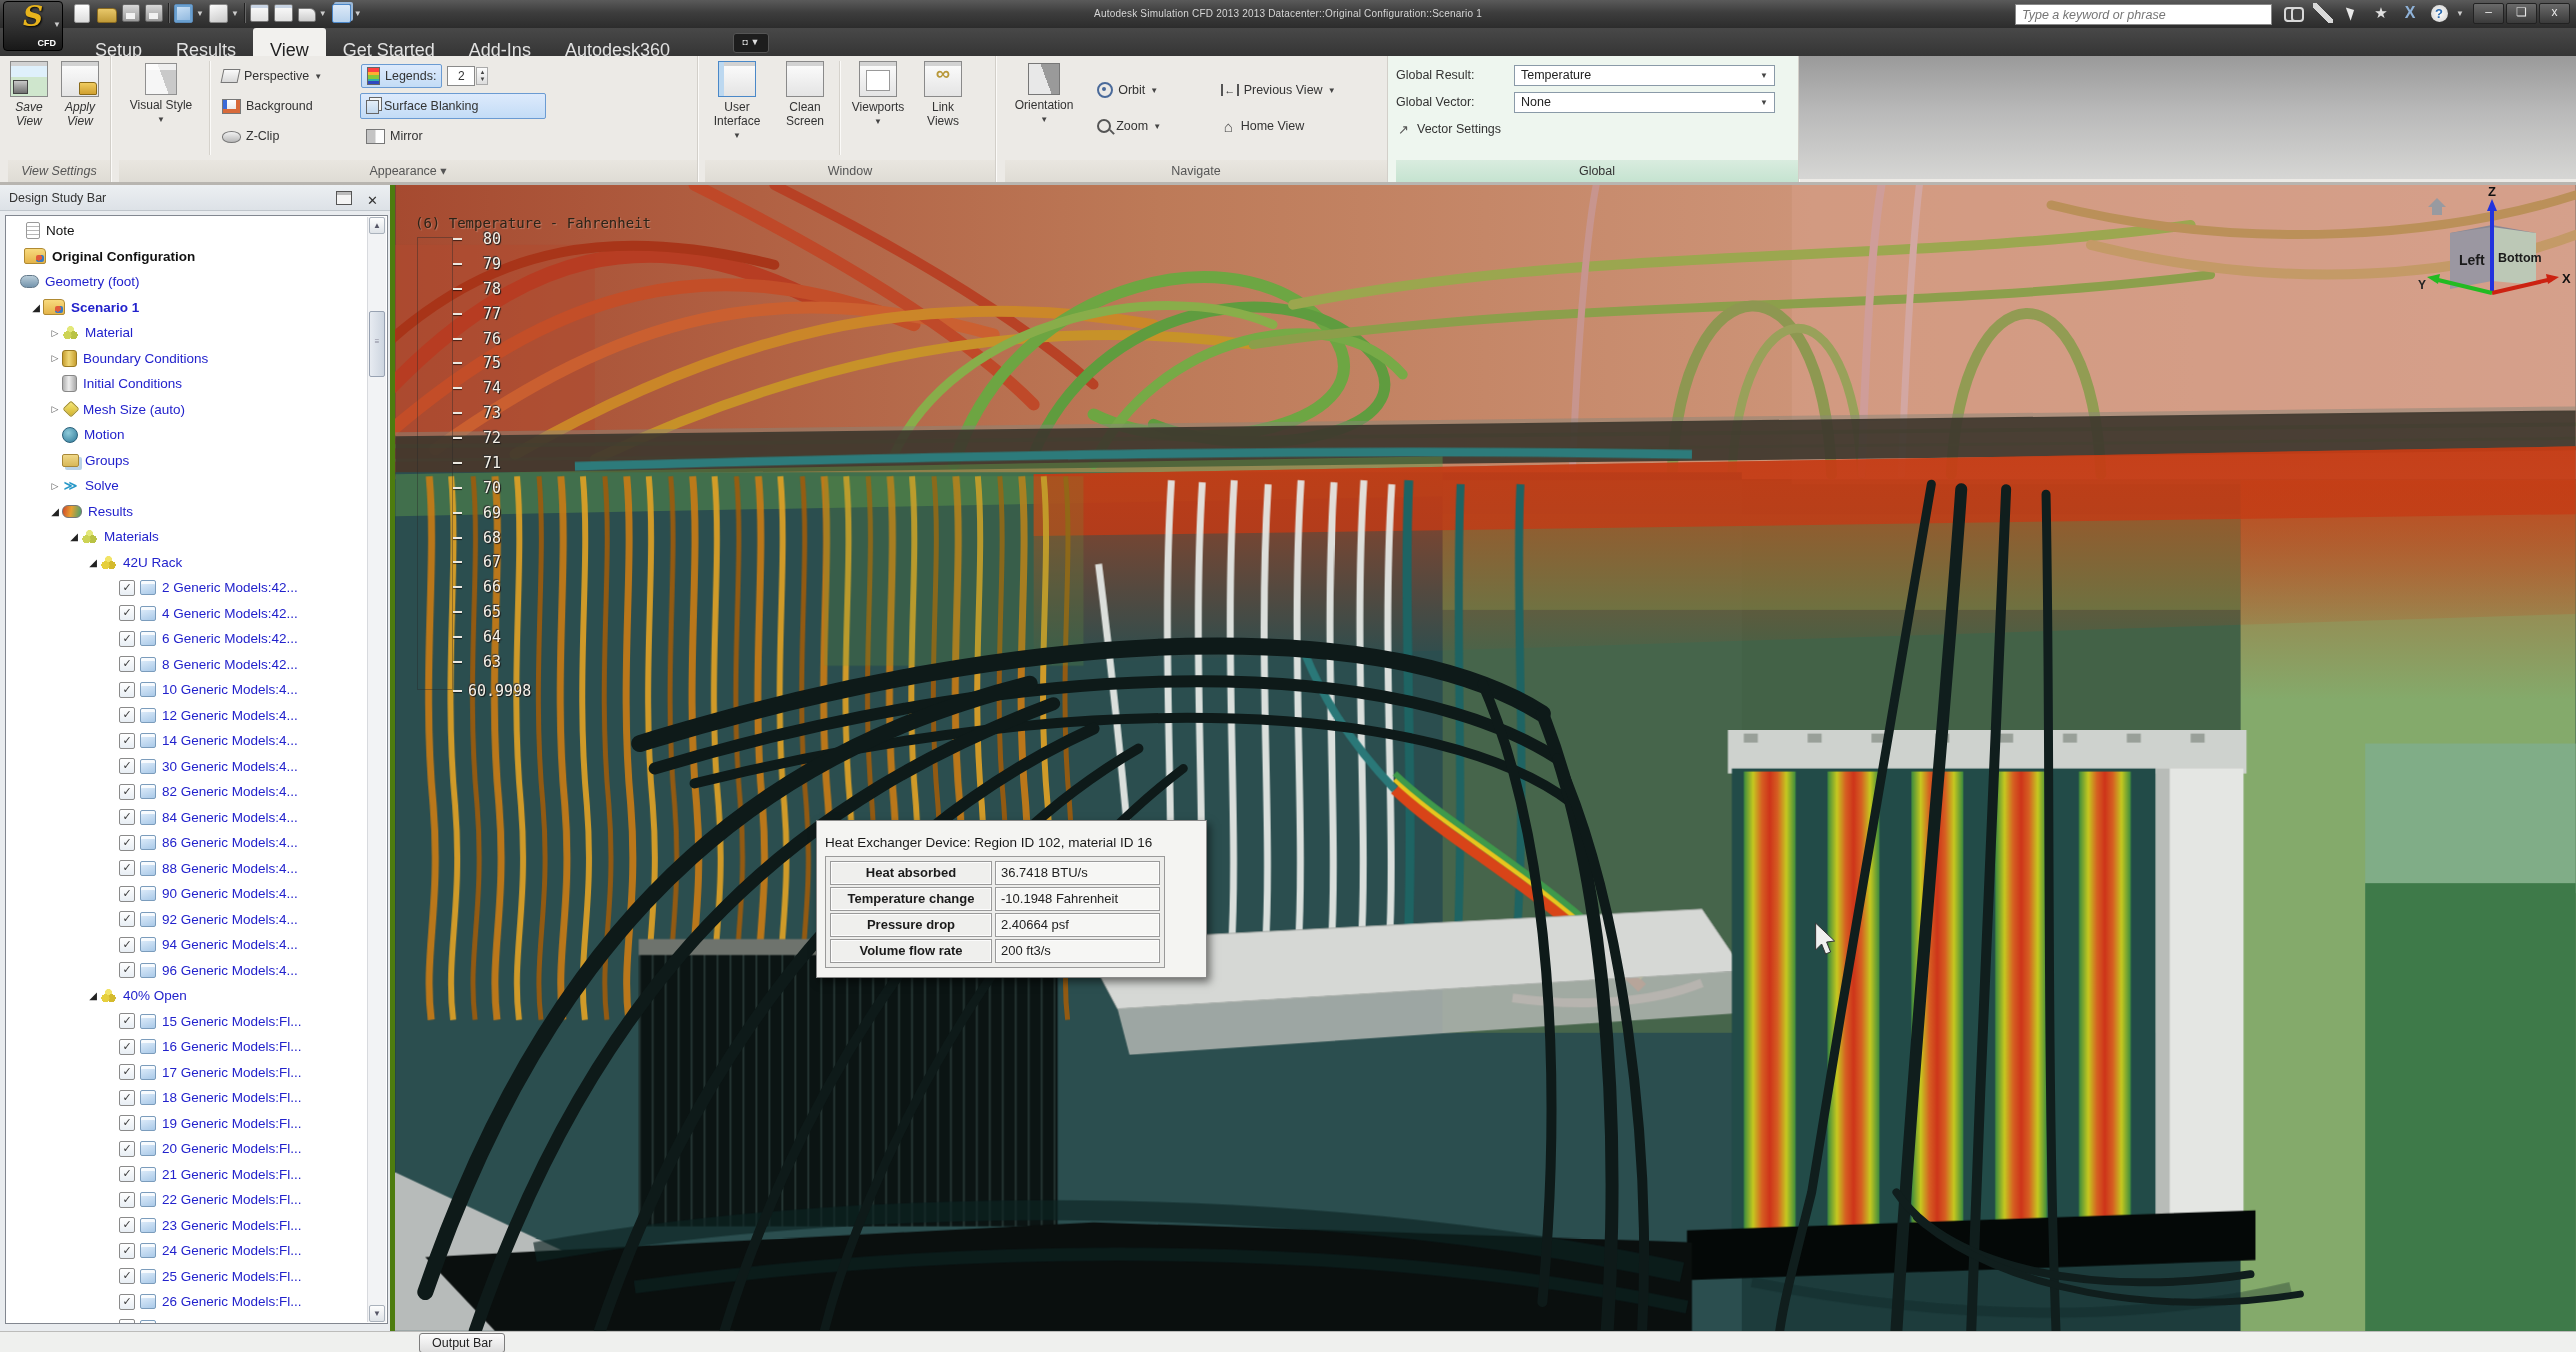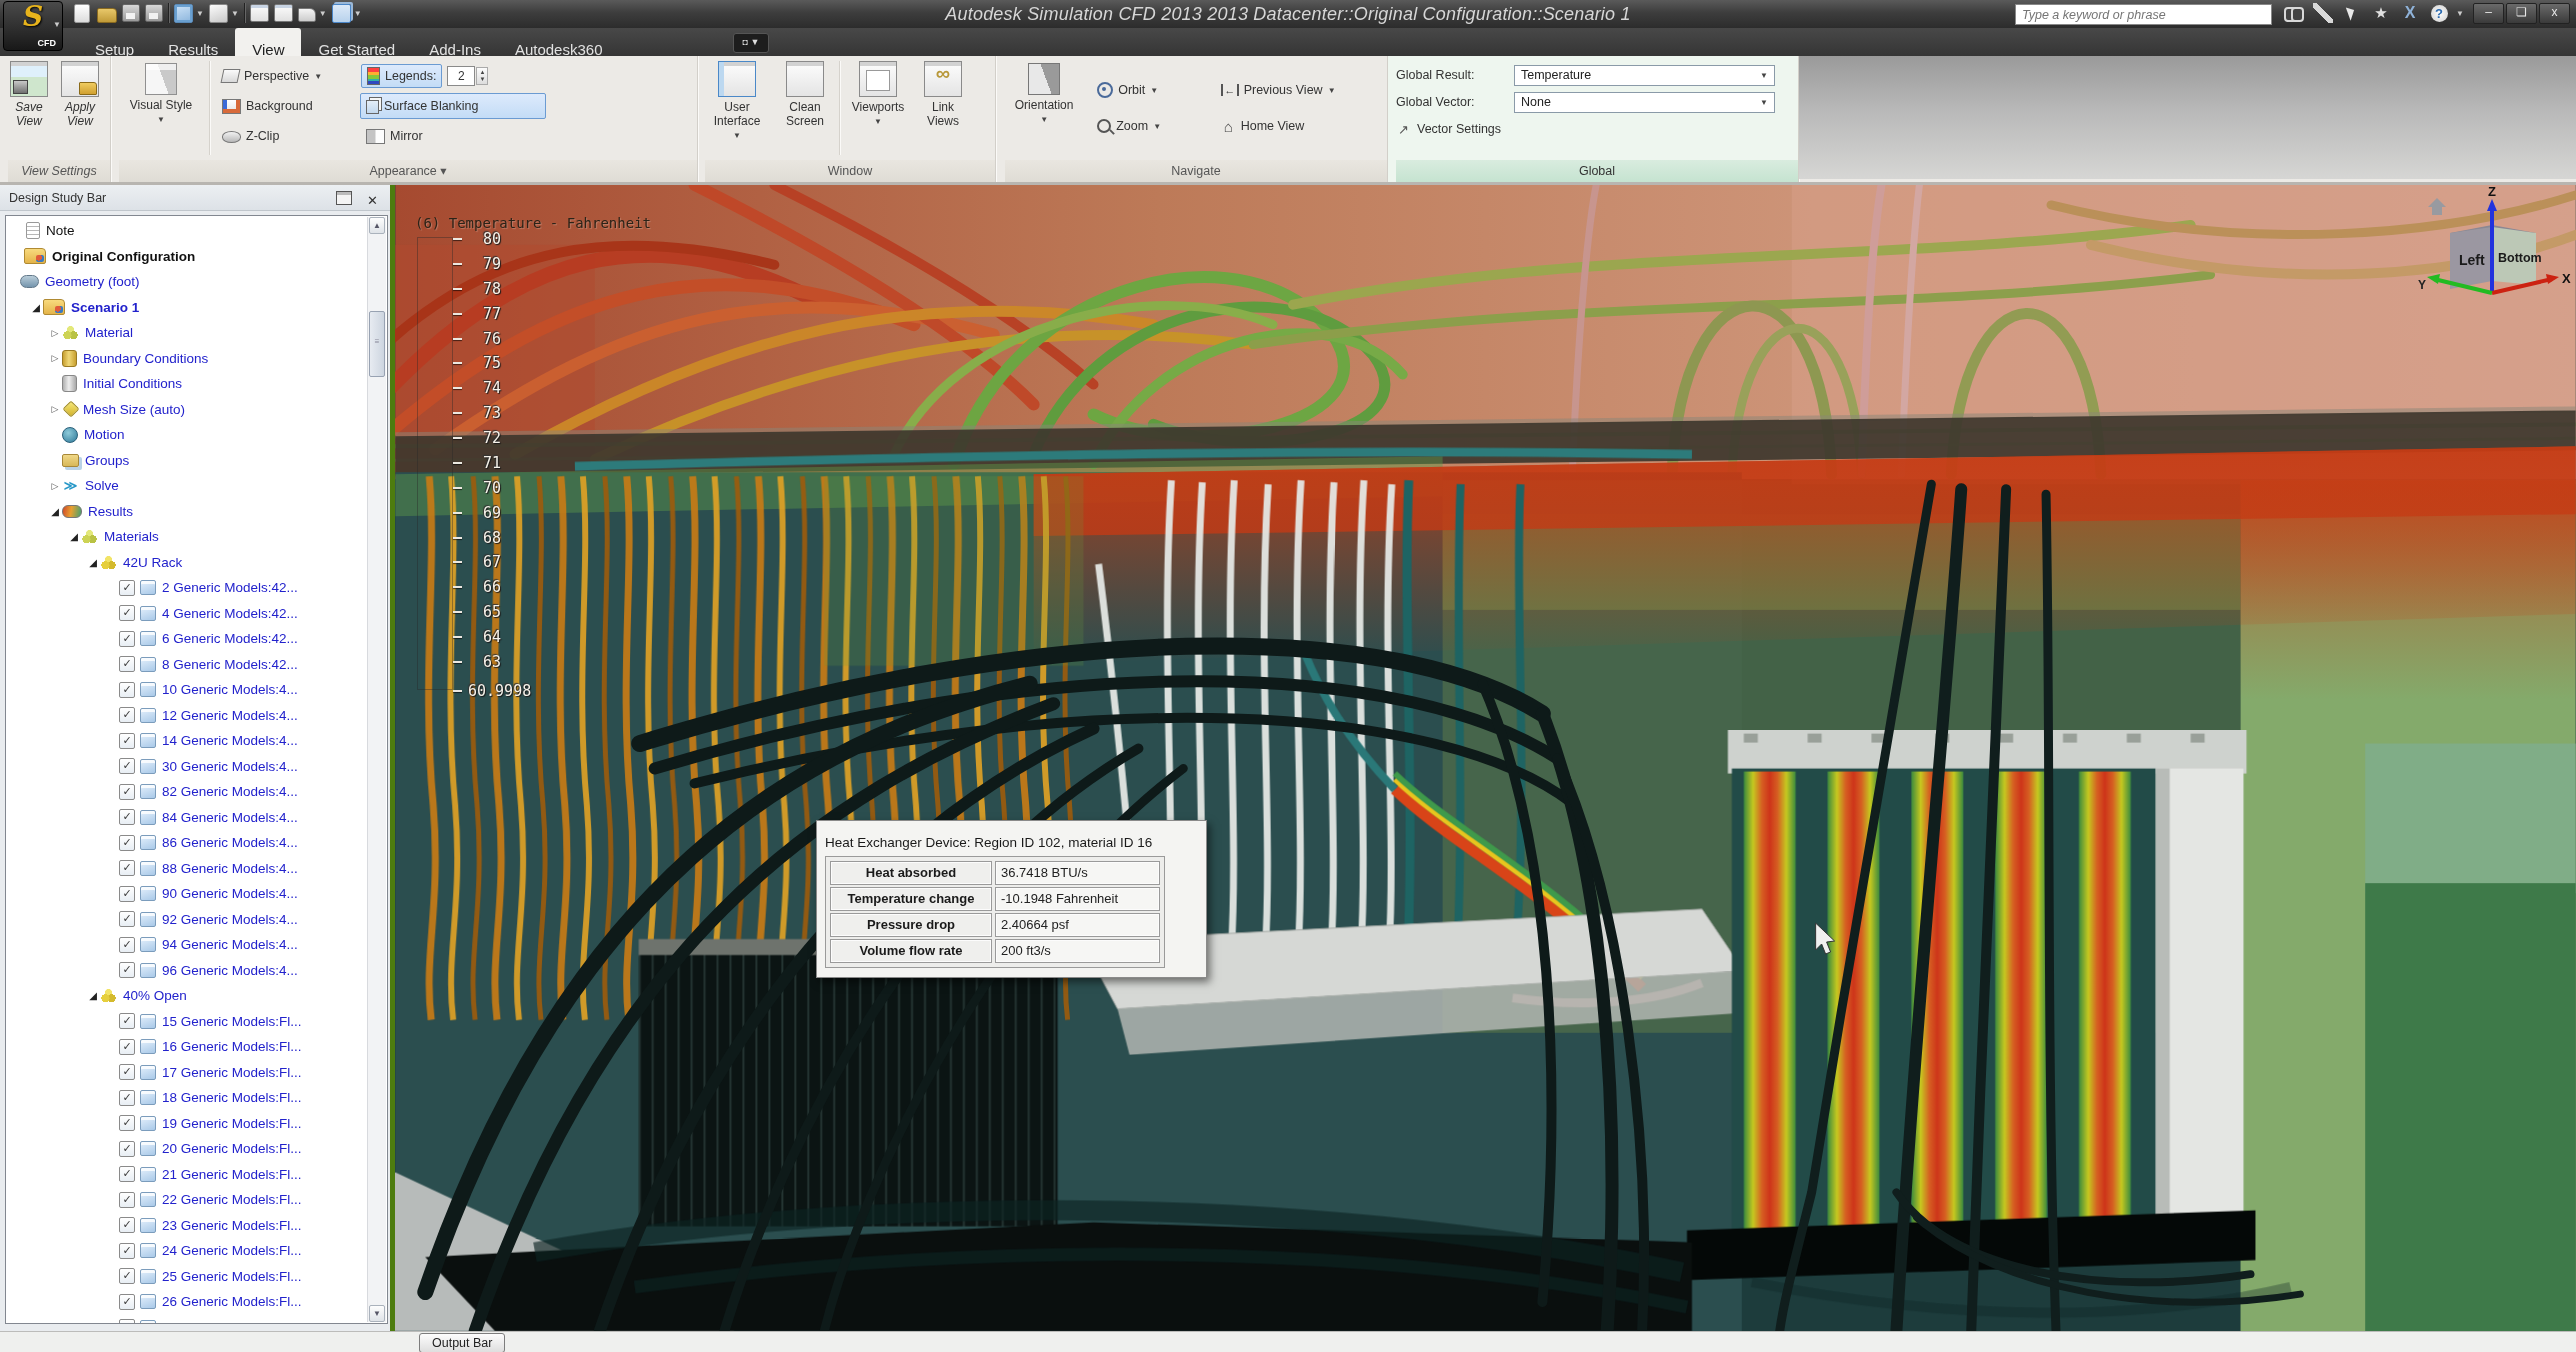--- a/index.html
+++ b/index.html
@@ -23,42 +23,42 @@
   .qi-disk:after{content:"";position:absolute;left:3px;top:8px;width:9px;height:6px;background:#f2f2f2;}
   .qi-bluecube{background:linear-gradient(160deg,#cfe4f8,#8ab4dc);border:1px solid #5a8ab8;width:17px;height:17px;box-shadow:0 0 0 2px #6aa0d0 inset;}
   .qi-cube{background:linear-gradient(160deg,#fcfcfc,#c8c8c8);border:1px solid #888;width:17px;height:17px;}
   .qi-table{background:linear-gradient(#fdfdfd,#e0e0e0);border:1px solid #777;width:17px;height:16px;
     box-shadow:inset 0 3px 0 #c8d4e4;}
   .qi-wedge{background:linear-gradient(#f4f4f4,#cccccc);border:1px solid #777;width:16px;height:12px;margin-top:4px;border-radius:1px 6px 2px 2px;}
   .qi-surf{background:linear-gradient(#dce9f8,#b8d2ec);border:1px solid #4a86c8;width:17px;height:17px;box-shadow:2px -2px 0 0 #9ab8d8;}
   .qsep{width:1px;height:20px;background:#222;box-shadow:1px 0 0 #666;}
   .qdd{color:#ccc;font-size:8px;margin-left:-2px;}
   #title-text{position:absolute;left:0;top:0;width:100%;height:18px;line-height:28px;text-align:center;
-    color:#d6d6d6;font-size:18px;letter-spacing:0.2px;font-style:italic;}
+    color:#d6d6d6;font-size:10px;letter-spacing:0.2px;}
   #infocenter{position:absolute;right:304px;top:4px;display:flex;align-items:center;}
   #search-box{width:243px;height:19px;border:1px solid #888;background:#fff;font-size:12.5px;font-style:italic;
     color:#555;padding:0 6px;font-family:"Liberation Sans",sans-serif;}
   #ic-icons{position:absolute;right:112px;top:3px;display:flex;align-items:center;gap:9px;}
   .ici{width:20px;height:20px;position:relative;color:#d8d8d8;font-size:15px;line-height:20px;text-align:center;}
   .ici-binoc:before,.ici-binoc:after{content:"";position:absolute;top:4px;width:9px;height:11px;border:2px solid #d8d8d8;border-radius:4px;background:#444;}
   .ici-binoc:before{left:0;} .ici-binoc:after{right:0;}
   .ici-wrench{background:linear-gradient(45deg,transparent 40%,#d8d8d8 40% 60%,transparent 60%);}
   .ici-pointer:before{content:"";position:absolute;left:6px;top:3px;border-left:7px solid #e8e8e8;border-top:5px solid transparent;border-bottom:9px solid transparent;transform:rotate(-20deg);}
   .ici-star{color:#e0e0e0;}
   .ici-x{color:#8fb2d8;font-weight:bold;font-size:16px;}
   .ici-help{color:#fff;}
   .ici-help b{display:inline-block;width:17px;height:17px;border-radius:50%;background:radial-gradient(#fdfdfd,#cfcfcf);color:#2a6ab0;font-size:13px;line-height:17px;}
   #win-controls{position:absolute;right:6px;top:3px;display:flex;gap:2px;}
   .wbtn{width:29px;height:19px;background:linear-gradient(#6a6a6a,#3a3a3a);border:1px solid #222;border-radius:2px;
     color:#e8e8e8;font-size:12px;line-height:17px;text-align:center;}
 
   
   #tabrow{position:absolute;left:0;top:28px;width:2576px;height:28px;background:linear-gradient(#484848,#353535);}
   #tabs{position:absolute;left:78px;top:0;height:28px;display:flex;}
-  .tab{padding:8px 17px;height:28px;line-height:28px;color:#e2e2e2;font-size:15px;}
+  .tab{padding:8px 17px;height:28px;line-height:28px;color:#e2e2e2;font-size:18px;}
   .tab.active{background:#f2f1ee;color:#222;border-radius:3px 3px 0 0;}
   #tab-extra{position:absolute;left:733px;top:5px;width:34px;height:18px;background:#1d1d1d;border:1px solid #555;
     border-radius:3px;color:#ddd;font-size:9px;text-align:center;line-height:16px;}
 
   
   #ribbon{position:absolute;left:0;top:56px;width:2576px;height:126px;background:#eceae6;border-bottom:3px solid #b8b5b0;}
   .rgroup{position:absolute;top:0;height:126px;border-right:1px solid #d2cfc9;box-shadow:1px 0 0 #fbfaf8;}
   .rgc{position:absolute;left:0;top:0;right:0;height:104px;display:flex;padding:3px 4px;box-sizing:border-box;}
   .rgl{position:absolute;left:8px;bottom:0;right:0;height:22px;line-height:22px;text-align:center;font-size:12.5px;
     color:#555;background:linear-gradient(#e9e6e0,#dfdcd5);}

